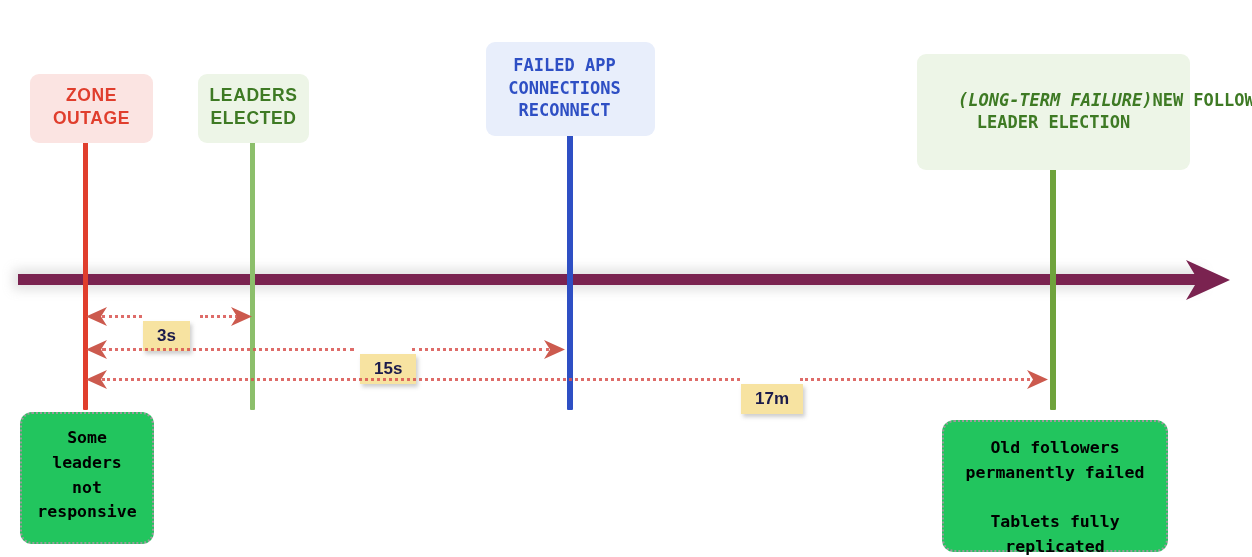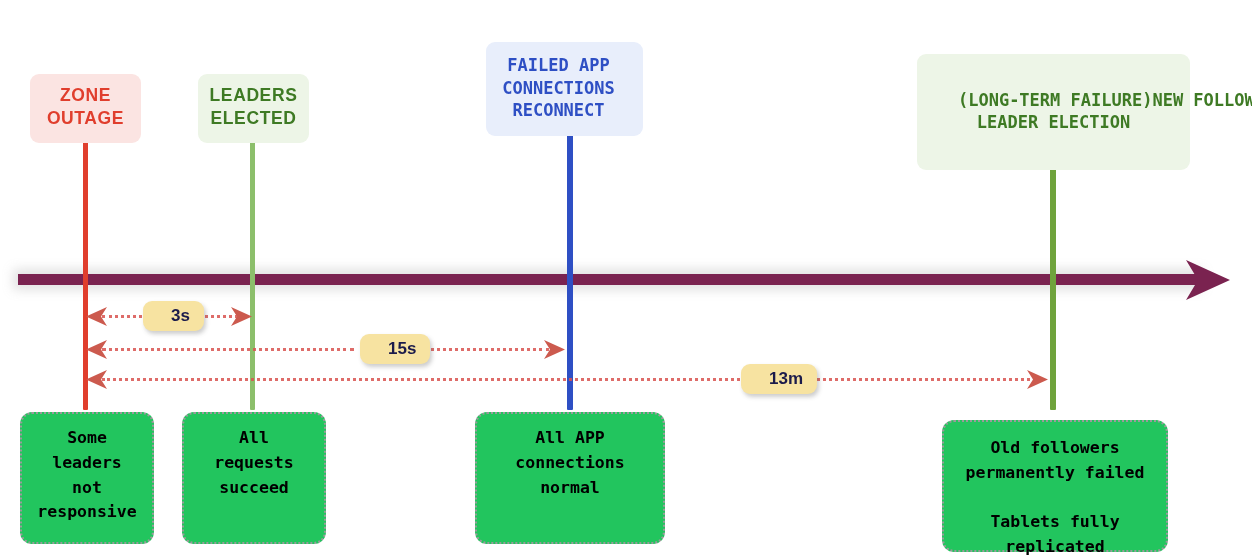--- a/index.html
+++ b/index.html
@@ -58,20 +58,21 @@
     font-size: 17.5px;
     letter-spacing: 0.6px;
   }
   .top-label.mono {
     font-family: "DejaVu Sans Mono", monospace;
     font-weight: bold;
     font-size: 17px;
     letter-spacing: 0px;
   }
   .top-label .ital {
+    font-style: italic;
   }
 
   
   .measure {
     position: absolute;
     height: 3px;
   }
   .measure .dots {
     position: absolute;
     top: 0;
@@ -85,25 +86,26 @@
   }
   .measure .head svg { display: block; }
 
   .badge {
     position: absolute;
     background: #F7E3A1;
     color: #1B1B4B;
     font-family: "Liberation Sans", sans-serif;
     font-weight: bold;
     font-size: 17px;
-    border-radius: 9px;
-    padding: 6px 14px 7px 28px;
+    border-radius: 0;
+    padding: 6px 14px 7px 14px;
     box-shadow: 2px 3px 4px rgba(90,90,90,0.30);
     white-space: nowrap;
     line-height: 1;
+    margin-top: 20px;
   }
 
   
   .bottom-box {
     position: absolute;
     border: 2px dotted #9a9a9a;
     border-radius: 12px;
     background: #22c55e;
     box-sizing: border-box;
     font-family: "DejaVu Sans Mono", monospace;
@@ -133,27 +135,27 @@
 
   <div class="event-line" style="left:250px; top:128px; width:5px; height:170px; background:#8CBF6B;"></div>
   <div class="event-line" style="left:250px; top:285px; width:5px; height:125px; background:#8CBF6B;"></div>
 
   <div class="event-line" style="left:567px; top:126px; width:6px; height:172px; background:#2E4FC4;"></div>
   <div class="event-line" style="left:567px; top:285px; width:6px; height:125px; background:#2E4FC4;"></div>
 
   <div class="event-line" style="left:1050px; top:128px; width:6px; height:170px; background:#6FA33C;"></div>
   <div class="event-line" style="left:1050px; top:285px; width:6px; height:125px; background:#6FA33C;"></div>
 
-  <div class="top-label sans" style="left:30px; top:74px; width:111px; padding:10px 0 12px 0; background:#FBE4E2; color:#E03E2D;text-align:center;">ZONE
+  <div class="top-label sans" style="left:30px; top:74px; width:123px; padding:10px 0 12px 0; background:#FBE4E2; color:#E03E2D;text-align:center;">ZONE
 OUTAGE</div>
 
   <div class="top-label sans" style="left:198px; top:74px; width:111px; padding:10px 0 12px 0; background:#EDF5E7; color:#3E7A24;">LEADERS
 ELECTED</div>
 
-  <div class="top-label mono" style="left:486px; top:42px; width:157px; padding:12px 12px 14px 0; background:#E8EEFB; color:#2E4FC4;">FAILED APP
+  <div class="top-label mono" style="left:486px; top:42px; width:169px; padding:12px 12px 14px 0; background:#E8EEFB; color:#2E4FC4;">FAILED APP
 CONNECTIONS
 RECONNECT</div>
 
   <div class="top-label mono" style="left:917px; top:54px; width:273px; padding:12px 0 14px 0; background:#EDF5E7; color:#3E7A24;">
     <span class="ital">(LONG-TERM FAILURE)</span><span>NEW FOLLOWERS
 LEADER ELECTION</span>
   </div>
 
   <div class="measure" style="left:0; top:315px;">
     <div class="dots" style="left:102px; width:40px;"></div>
@@ -194,34 +196,28 @@
       <svg width="22" height="19" viewBox="0 0 22 19">
         <path d="M0 9.5 L21 0 L15 9.5 L21 19 Z" fill="#CC5A4E"></path>
       </svg>
     </div>
     <div class="head" style="left:1026px;">
       <svg width="22" height="19" viewBox="0 0 22 19">
         <path d="M22 9.5 L1 0 L7 9.5 L1 19 Z" fill="#CC5A4E"></path>
       </svg>
     </div>
   </div>
-  <div class="badge" style="left:741px; top:364px;">13m</div>
+  <div class="badge" style="left:741px; top:364px;">17m</div>
 
   <div class="bottom-box" style="left:20px; top:412px; width:134px; height:132px;">Some
 leaders
 not
 responsive</div>
 
-  <div class="bottom-box" style="left:182px; top:412px; width:144px; height:132px;">All
-requests
-succeed</div>
-
-  <div class="bottom-box" style="left:475px; top:412px; width:190px; height:132px;">All APP
-connections
-normal</div>
+
 
   <div class="bottom-box" style="left:942px; top:420px; width:226px; height:132px; padding-top:14px;">Old followers
 permanently failed
 
 Tablets fully
 replicated</div>
 
 </div>
 
 </body></html>

